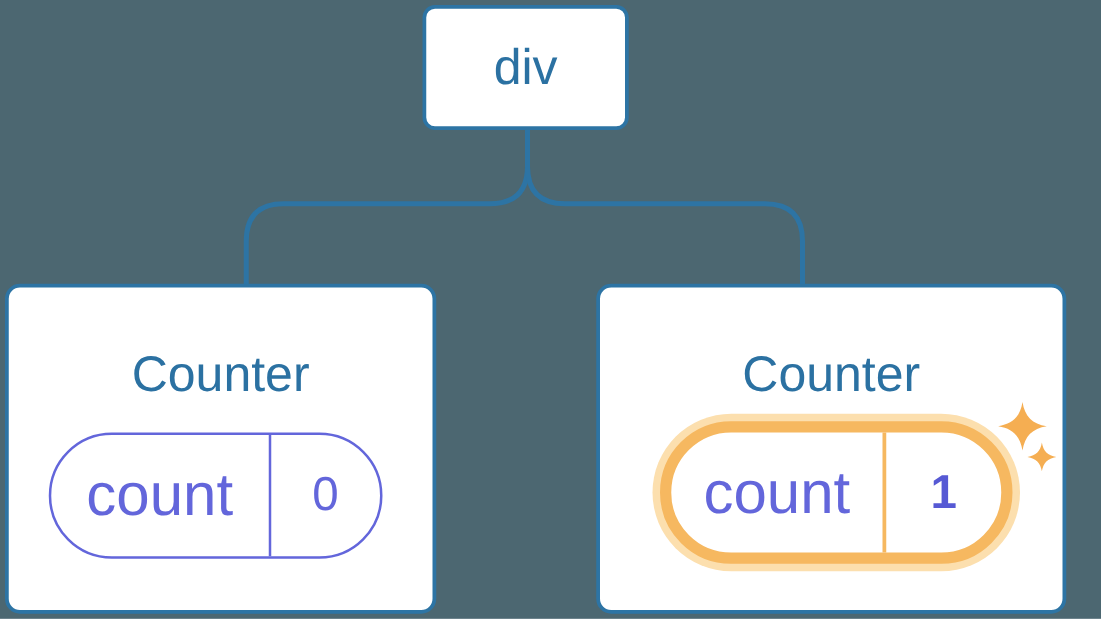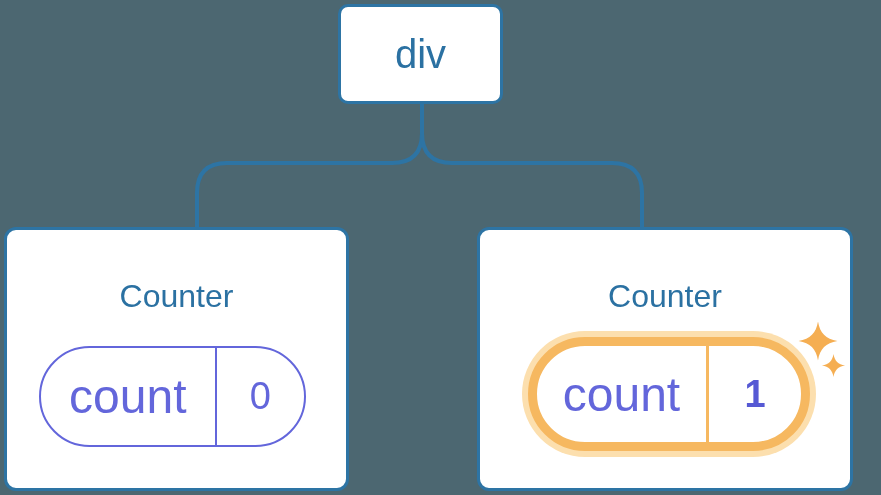--- a/index.html
+++ b/index.html
@@ -62,21 +62,21 @@
     border: 3.5px solid var(--accent-blue);
     border-radius: 12px;
   }
   .card-left  { left: 4px;   width: 345px; }
   .card-right { left: 477px; width: 376px; }
 
   .card-title {
     position: absolute;
     top: 48px; left: 0; right: 0;
     text-align: center;
-    font-size: 32px;
+    font-size: 40px;
     font-weight: 500;
     color: var(--text-blue);
   }
 
   .pill {
     position: absolute;
     display: flex;
     box-sizing: border-box;
     background: var(--node-fill);
     border-radius: 999px;

